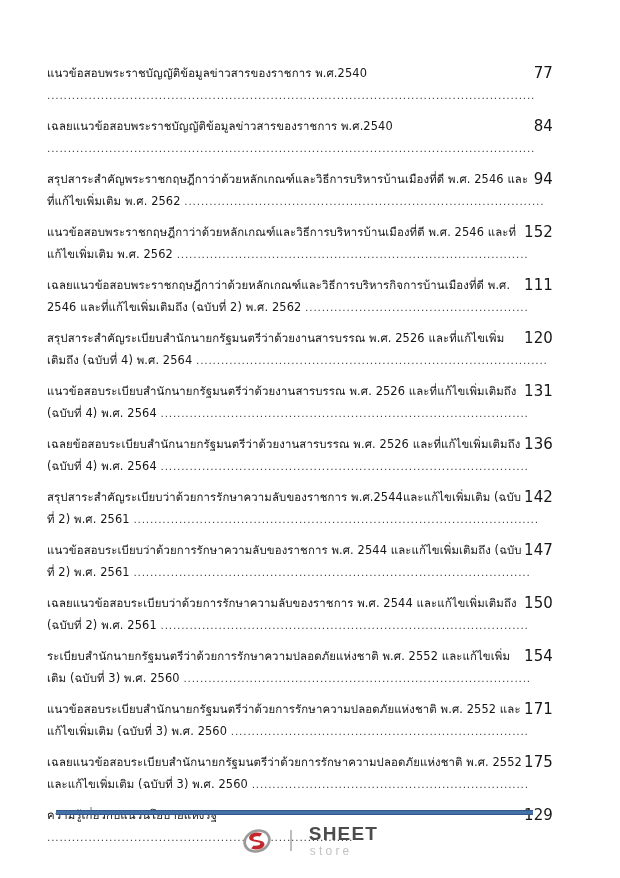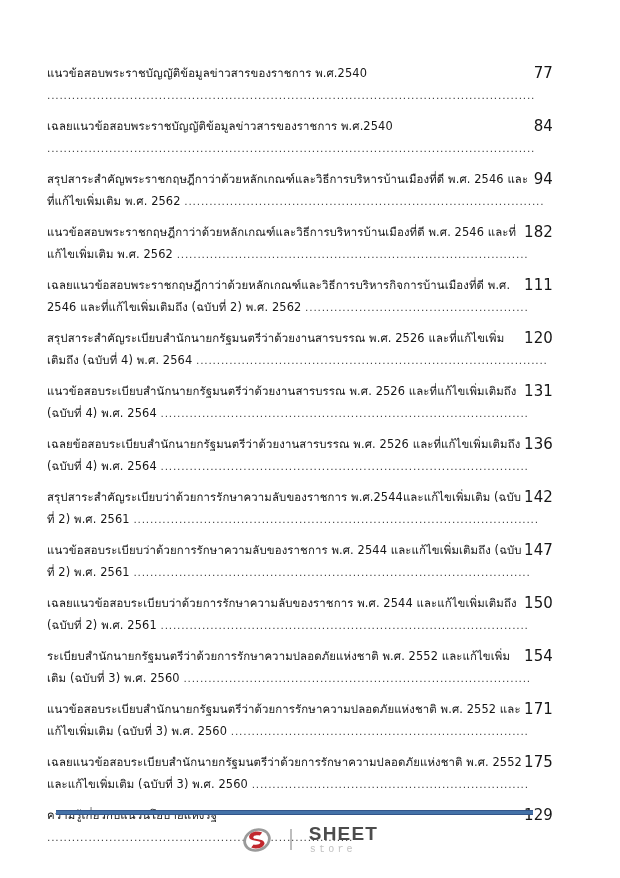--- a/index.html
+++ b/index.html
@@ -109,38 +109,38 @@
 
   .logo-sheet {
     font-size: 19px;
     font-weight: bold;
     letter-spacing: 1.2px;
     color: #4c4c4c;
     font-family: "Liberation Sans", sans-serif;
   }
 
   .logo-store {
-    font-size: 10px;
+    font-size: 12px;
     letter-spacing: 3.2px;
     color: #c2c2c2;
-    font-family: Liberation Mono, monospace;
+    font-family: Liberation Sans, sans-serif;
     margin-top: 2px;
     margin-left: 1px;
   }
 </style>
 </head>
 <body>
 
 <div id="page">
 
   <div id="toc">
       <div class="toc-entry"><span class="toc-page">77</span><span class="toc-title">แนวข้อสอบพระราชบัญญัติข้อมูลข่าวสารของราชการ พ.ศ.2540</span> <span class="toc-leader">......................................................................................................................</span></div>
       <div class="toc-entry"><span class="toc-page">84</span><span class="toc-title">เฉลยแนวข้อสอบพระราชบัญญัติข้อมูลข่าวสารของราชการ พ.ศ.2540</span> <span class="toc-leader">......................................................................................................................</span></div>
       <div class="toc-entry"><span class="toc-page">94</span><span class="toc-title">สรุปสาระสำคัญพระราชกฤษฎีกาว่าด้วยหลักเกณฑ์และวิธีการบริหารบ้านเมืองที่ดี พ.ศ. 2546 และที่แก้ไขเพิ่มเติม พ.ศ. 2562</span> <span class="toc-leader">.......................................................................................</span></div>
-      <div class="toc-entry"><span class="toc-page">182</span><span class="toc-title">แนวข้อสอบพระราชกฤษฎีกาว่าด้วยหลักเกณฑ์และวิธีการบริหารบ้านเมืองที่ดี พ.ศ. 2546 และที่แก้ไขเพิ่มเติม พ.ศ. 2562</span> <span class="toc-leader">.....................................................................................</span></div>
+      <div class="toc-entry"><span class="toc-page">152</span><span class="toc-title">แนวข้อสอบพระราชกฤษฎีกาว่าด้วยหลักเกณฑ์และวิธีการบริหารบ้านเมืองที่ดี พ.ศ. 2546 และที่แก้ไขเพิ่มเติม พ.ศ. 2562</span> <span class="toc-leader">.....................................................................................</span></div>
       <div class="toc-entry"><span class="toc-page">111</span><span class="toc-title">เฉลยแนวข้อสอบพระราชกฤษฎีกาว่าด้วยหลักเกณฑ์และวิธีการบริหารกิจการบ้านเมืองที่ดี พ.ศ. 2546 และที่แก้ไขเพิ่มเติมถึง (ฉบับที่ 2) พ.ศ. 2562</span> <span class="toc-leader">......................................................</span></div>
       <div class="toc-entry"><span class="toc-page">120</span><span class="toc-title">สรุปสาระสำคัญระเบียบสำนักนายกรัฐมนตรีว่าด้วยงานสารบรรณ พ.ศ. 2526 และที่แก้ไขเพิ่มเติมถึง (ฉบับที่ 4) พ.ศ. 2564</span> <span class="toc-leader">.....................................................................................</span></div>
       <div class="toc-entry"><span class="toc-page">131</span><span class="toc-title">แนวข้อสอบระเบียบสำนักนายกรัฐมนตรีว่าด้วยงานสารบรรณ พ.ศ. 2526 และที่แก้ไขเพิ่มเติมถึง (ฉบับที่ 4) พ.ศ. 2564</span> <span class="toc-leader">.........................................................................................</span></div>
       <div class="toc-entry"><span class="toc-page">136</span><span class="toc-title">เฉลยข้อสอบระเบียบสำนักนายกรัฐมนตรีว่าด้วยงานสารบรรณ พ.ศ. 2526 และที่แก้ไขเพิ่มเติมถึง (ฉบับที่ 4) พ.ศ. 2564</span> <span class="toc-leader">.........................................................................................</span></div>
       <div class="toc-entry"><span class="toc-page">142</span><span class="toc-title">สรุปสาระสำคัญระเบียบว่าด้วยการรักษาความลับของราชการ พ.ศ.2544และแก้ไขเพิ่มเติม (ฉบับที่ 2) พ.ศ. 2561</span> <span class="toc-leader">..................................................................................................</span></div>
       <div class="toc-entry"><span class="toc-page">147</span><span class="toc-title">แนวข้อสอบระเบียบว่าด้วยการรักษาความลับของราชการ พ.ศ. 2544 และแก้ไขเพิ่มเติมถึง (ฉบับที่ 2) พ.ศ. 2561</span> <span class="toc-leader">................................................................................................</span></div>
       <div class="toc-entry"><span class="toc-page">150</span><span class="toc-title">เฉลยแนวข้อสอบระเบียบว่าด้วยการรักษาความลับของราชการ พ.ศ. 2544 และแก้ไขเพิ่มเติมถึง (ฉบับที่ 2) พ.ศ. 2561</span> <span class="toc-leader">.........................................................................................</span></div>
       <div class="toc-entry"><span class="toc-page">154</span><span class="toc-title">ระเบียบสำนักนายกรัฐมนตรีว่าด้วยการรักษาความปลอดภัยแห่งชาติ พ.ศ. 2552 และแก้ไขเพิ่มเติม (ฉบับที่ 3) พ.ศ. 2560</span> <span class="toc-leader">....................................................................................</span></div>
       <div class="toc-entry"><span class="toc-page">171</span><span class="toc-title">แนวข้อสอบระเบียบสำนักนายกรัฐมนตรีว่าด้วยการรักษาความปลอดภัยแห่งชาติ พ.ศ. 2552 และแก้ไขเพิ่มเติม (ฉบับที่ 3) พ.ศ. 2560</span> <span class="toc-leader">........................................................................</span></div>
       <div class="toc-entry"><span class="toc-page">175</span><span class="toc-title">เฉลยแนวข้อสอบระเบียบสำนักนายกรัฐมนตรีว่าด้วยการรักษาความปลอดภัยแห่งชาติ พ.ศ. 2552 และแก้ไขเพิ่มเติม (ฉบับที่ 3) พ.ศ. 2560</span> <span class="toc-leader">...................................................................</span></div>

